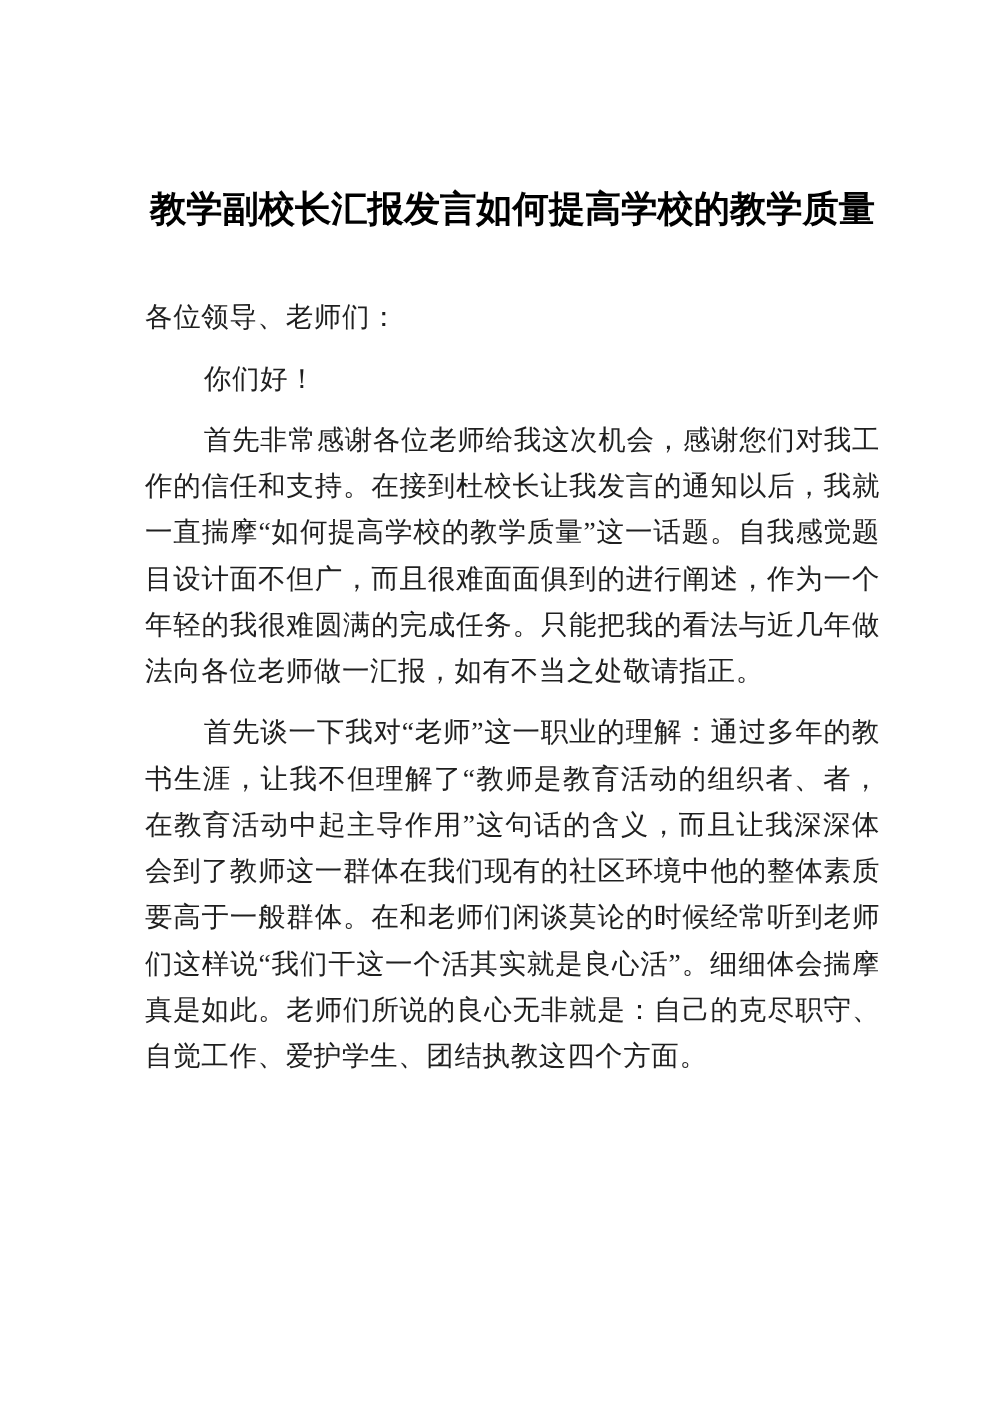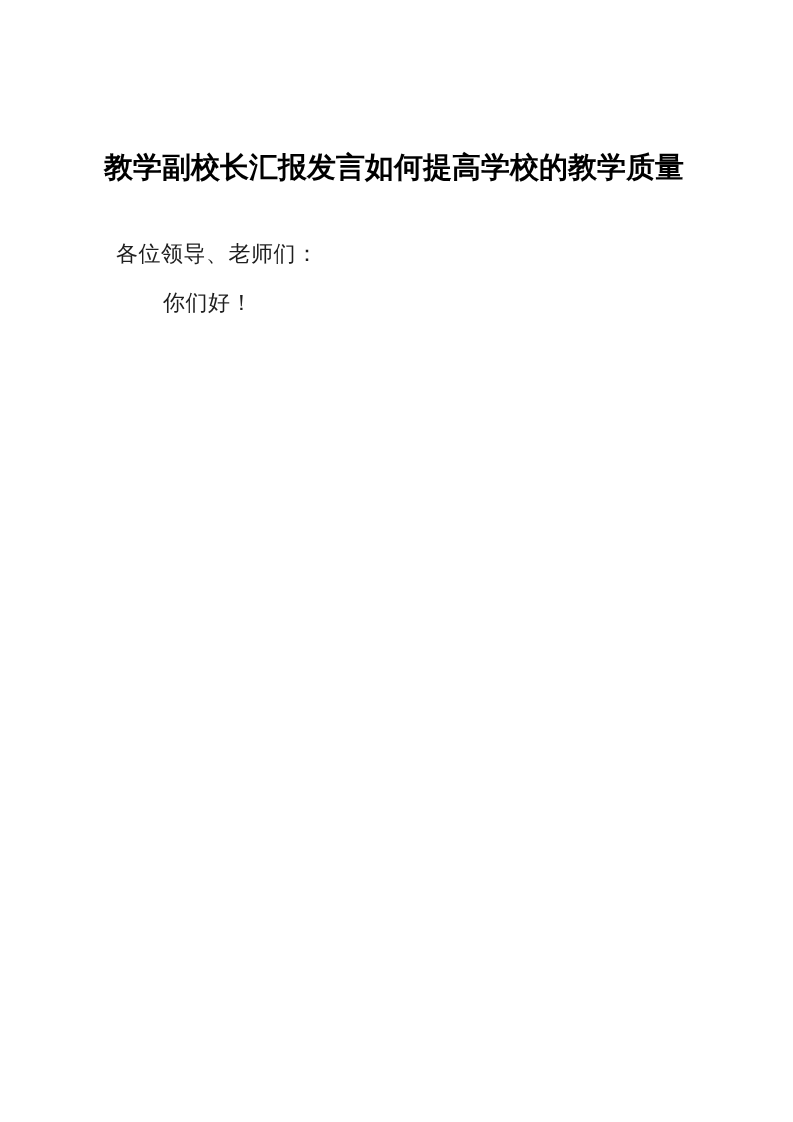--- a/index.html
+++ b/index.html
@@ -26,20 +26,21 @@
     position: absolute;
     left: 104px;
     top: 142px;
     width: 612px;
   }
   .doc-title {
     margin: 0 0 43px 0;
     font-size: 29px;
     font-weight: 700;
     line-height: 50px;
+    text-align: center;
     color: #000000;
     letter-spacing: 0px;
     font-family: "DejaVu Sans", "Liberation Sans", sans-serif;
   }
   .doc-paragraph {
     margin: 12px;
     font-size: 22px;
     line-height: 37px;
     letter-spacing: 0.5px;
     text-align: justify;
@@ -56,16 +57,18 @@
 <body>
 
 <div class="page">
   <div class="doc-column">
     <h1 class="doc-title">教学副校长汇报发言如何提高学校的教学质量</h1>
 
     <p class="doc-paragraph">各位领导、老师们：</p>
 
     <p class="doc-paragraph indented">你们好！</p>
 
+    <p class="doc-paragraph indented">首先非常感谢各位老师给我这次机会，感谢您们对我工作的信任和支持。在接到杜校长让我发言的通知以后，我就一直揣摩“如何提高学校的教学质量”这一话题。自我感觉题目设计面不但广，而且很难面面俱到的进行阐述，作为一个年轻的我很难圆满的完成任务。只能把我的看法与近几年做法向各位老师做一汇报，如有不当之处敬请指正。</p>
 
+    <p class="doc-paragraph indented">首先谈一下我对“老师”这一职业的理解：通过多年的教书生涯，让我不但理解了“教师是教育活动的组织者、者，在教育活动中起主导作用”这句话的含义，而且让我深深体会到了教师这一群体在我们现有的社区环境中他的整体素质要高于一般群体。在和老师们闲谈莫论的时候经常听到老师们这样说“我们干这一个活其实就是良心活”。细细体会揣摩真是如此。老师们所说的良心无非就是：自己的克尽职守、自觉工作、爱护学生、团结执教这四个方面。</p>
 
   </div>
 </div>
 
 </body></html>

